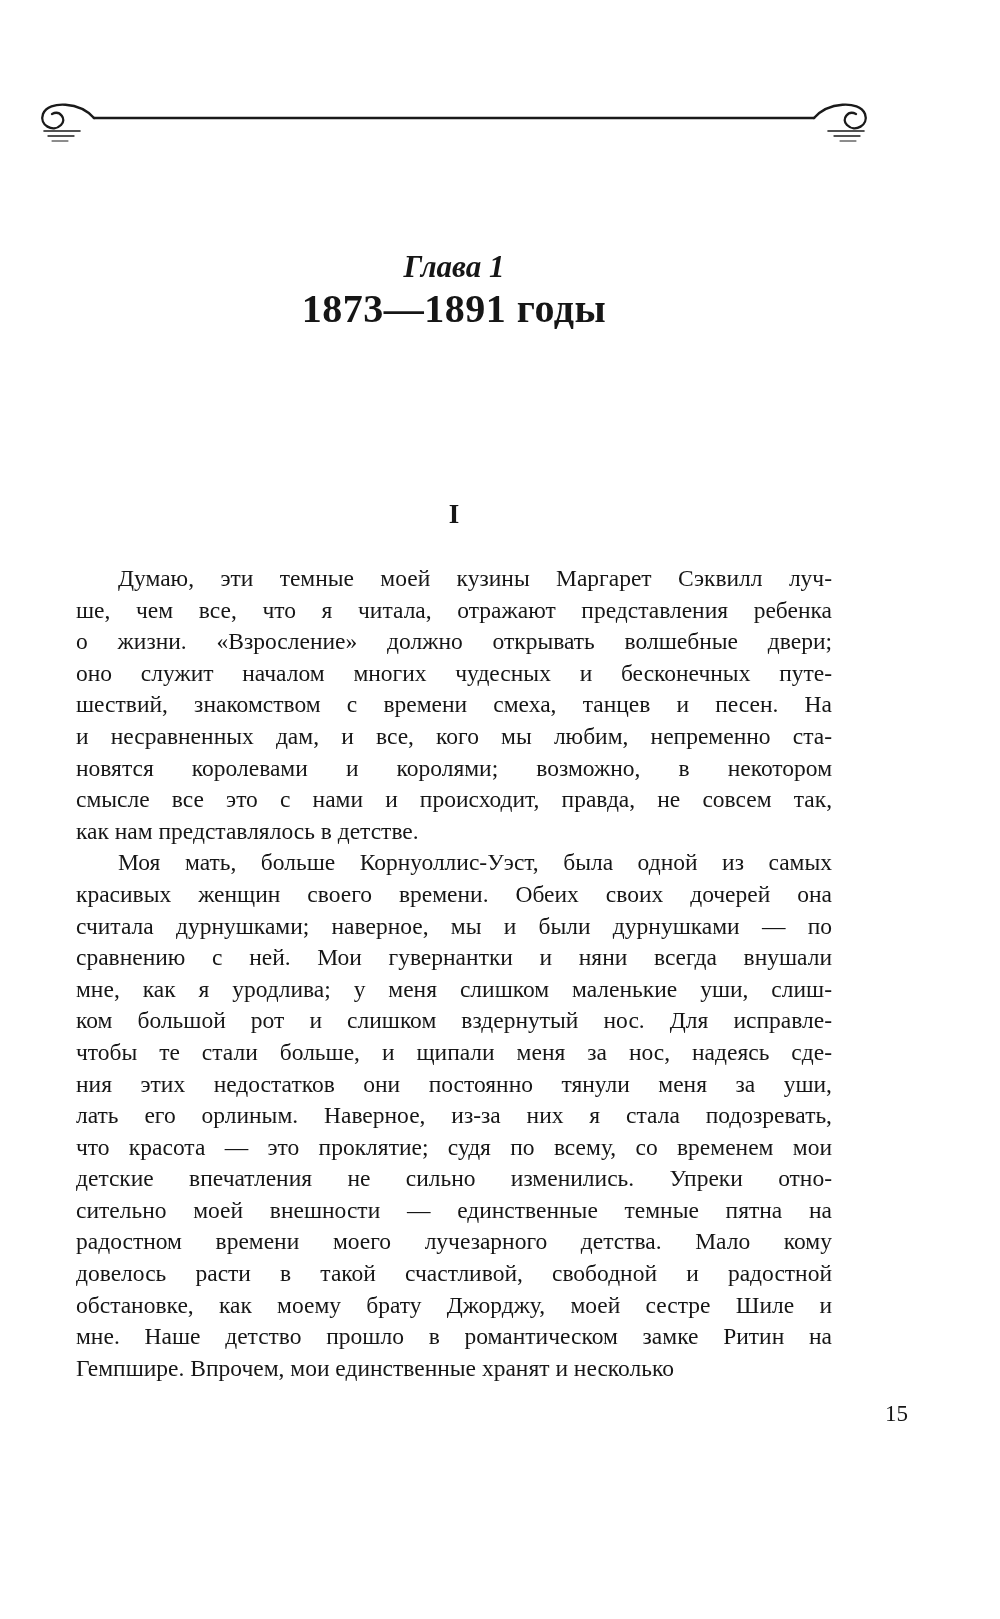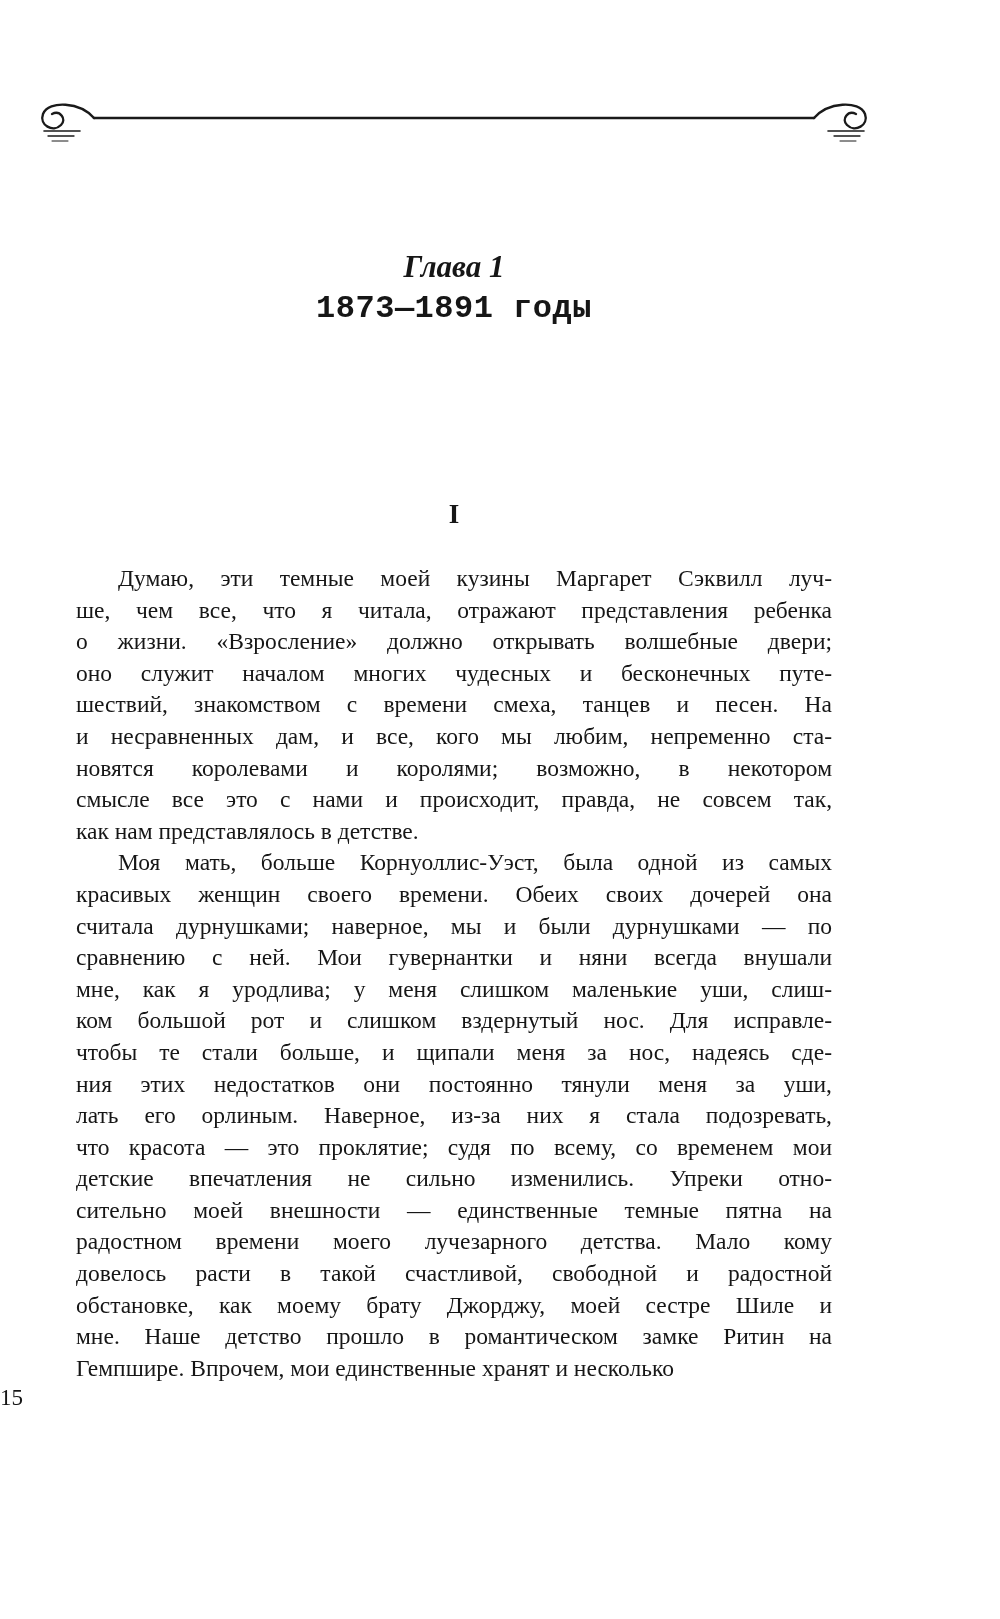--- a/index.html
+++ b/index.html
@@ -30,24 +30,23 @@
     text-align: center;
     font-style: italic;
     font-weight: bold;
     font-size: 31px;
     line-height: 38px;
   }
   .chapter-subtitle {
     margin-top: 4px;
     text-align: center;
     font-weight: bold;
-    font-size: 32px;
+    font-size: 40px;
     line-height: 38px;
     letter-spacing: 0.5px;
-    font-family: Liberation Mono, monospace;
   }
   .section-number {
     margin-top: 170px;
     text-align: center;
     font-weight: bold;
     font-size: 27px;
     line-height: 32px;
   }
   .text-block {
     margin: 33px 76px 0 76px;
@@ -64,21 +63,22 @@
     text-align-last: justify;
     white-space: normal;
   }
   .line.first {
     text-indent: 42px;
   }
   .line.last {
     text-align-last: left;
   }
   .page-number {
-    text-align: left;
+    margin-top: 16px;
+    text-align: right;
     font-size: 23px;
     line-height: 28px;
   }
 </style>
 </head>
 <body>
 
 <div class="page">
 
   <div class="ornament-wrap">

